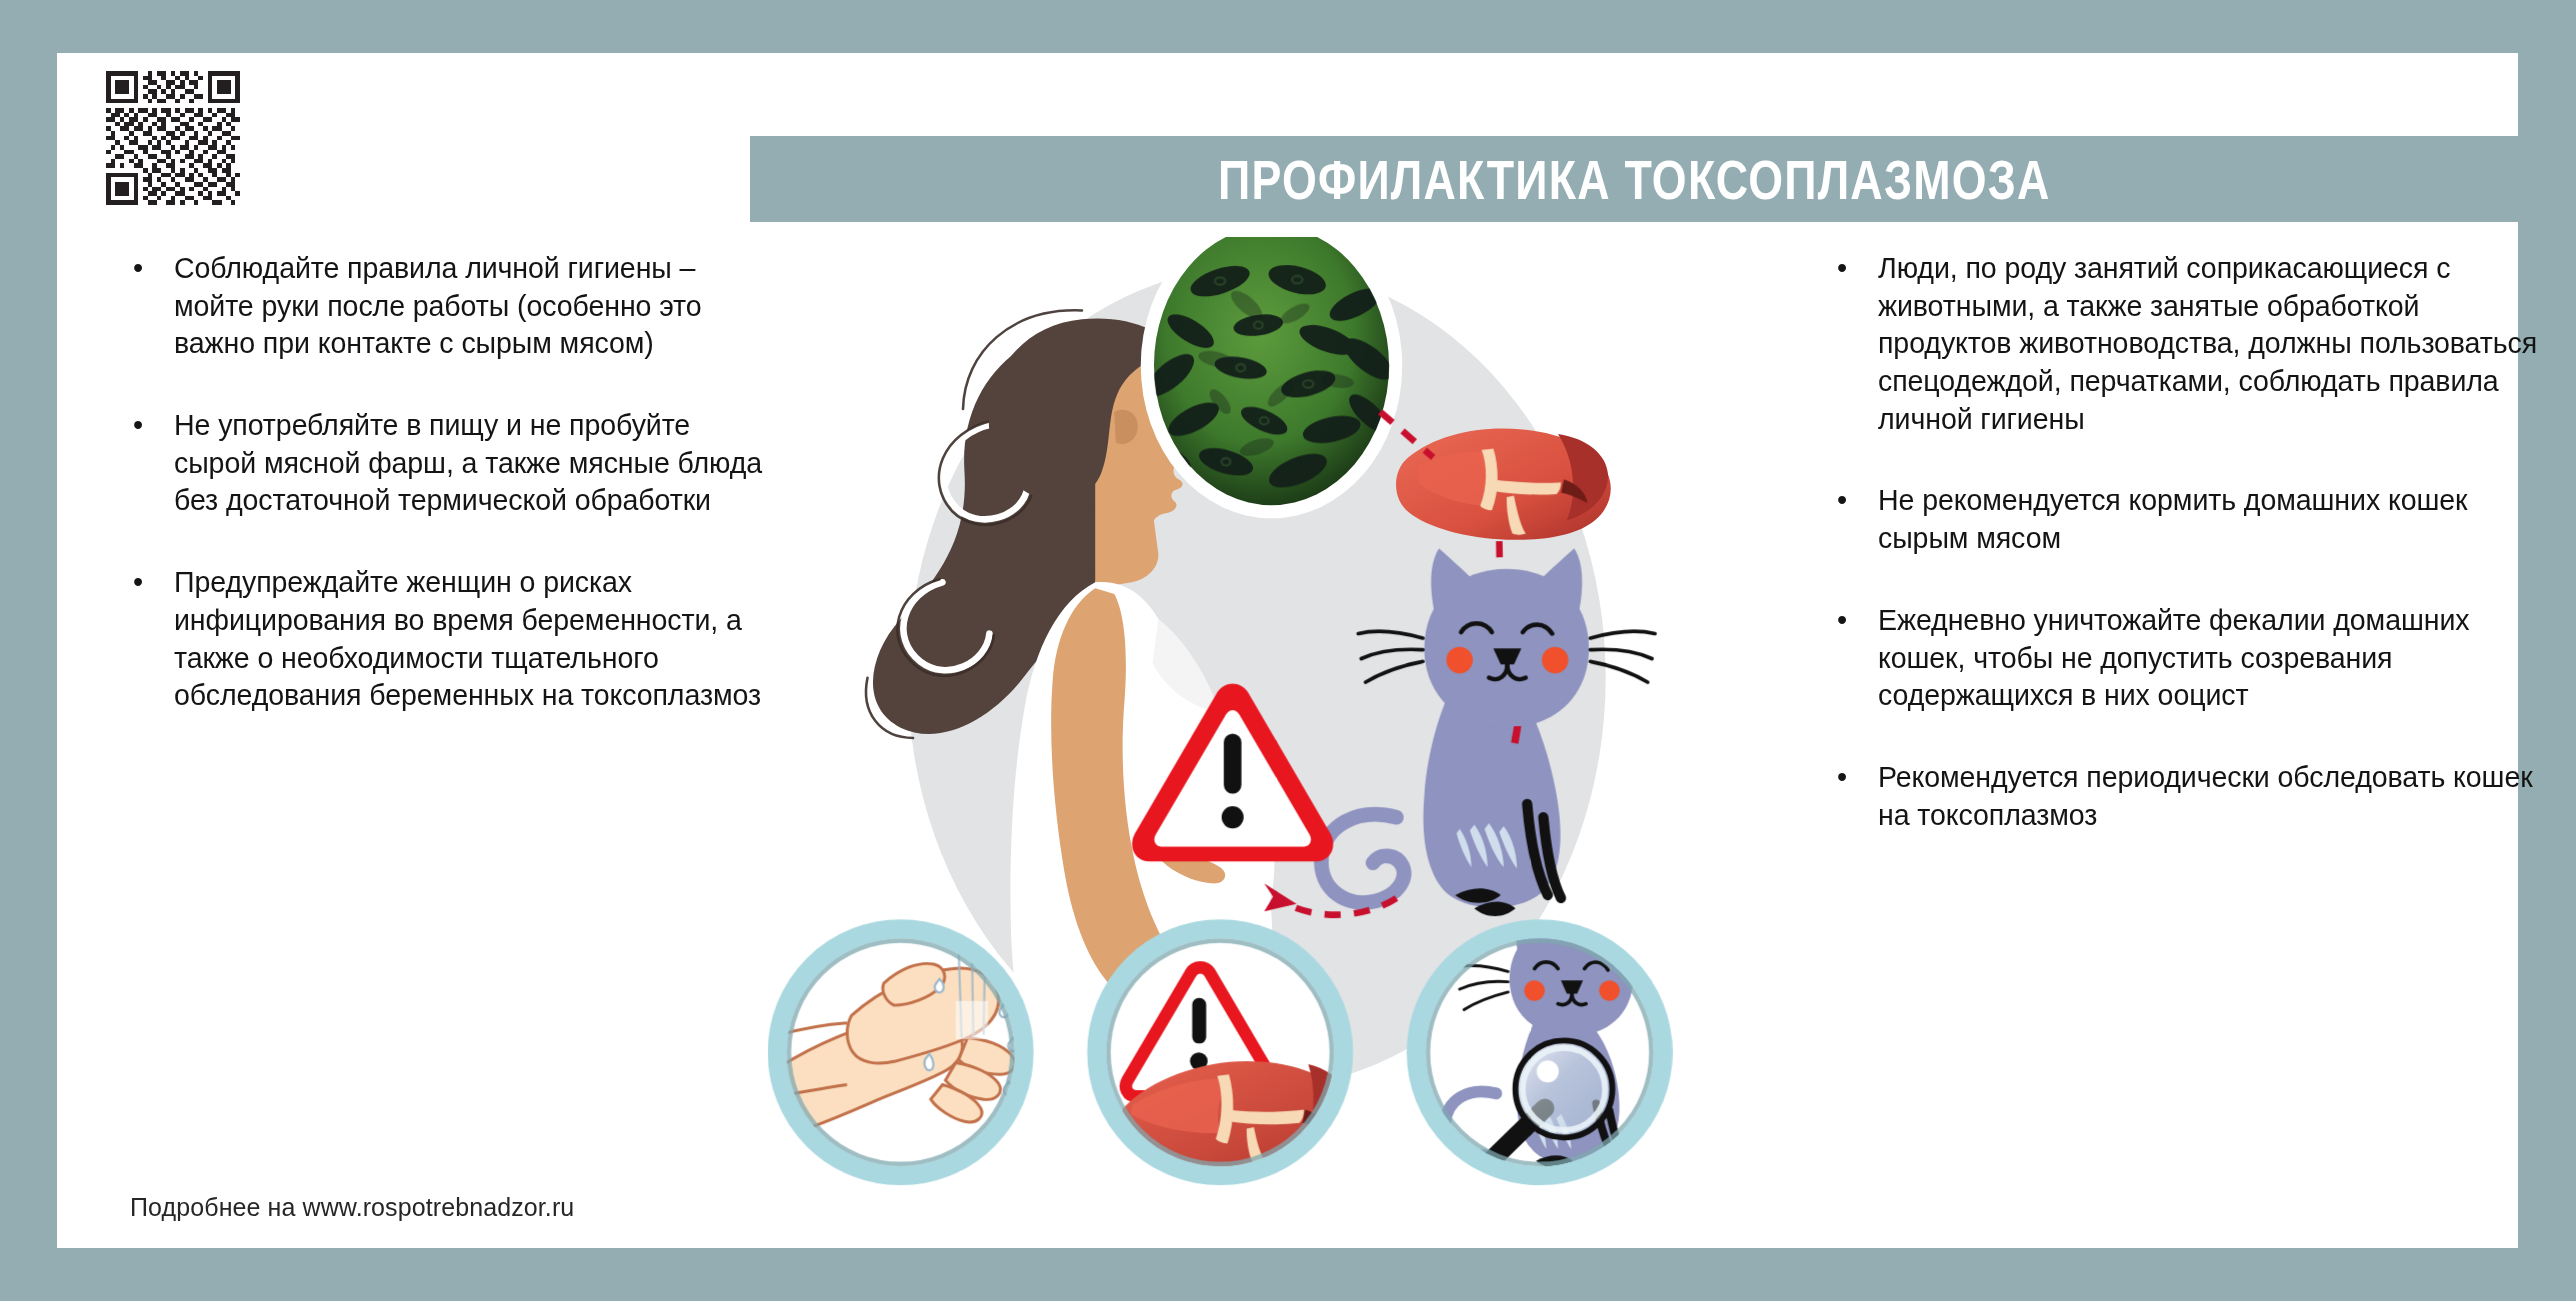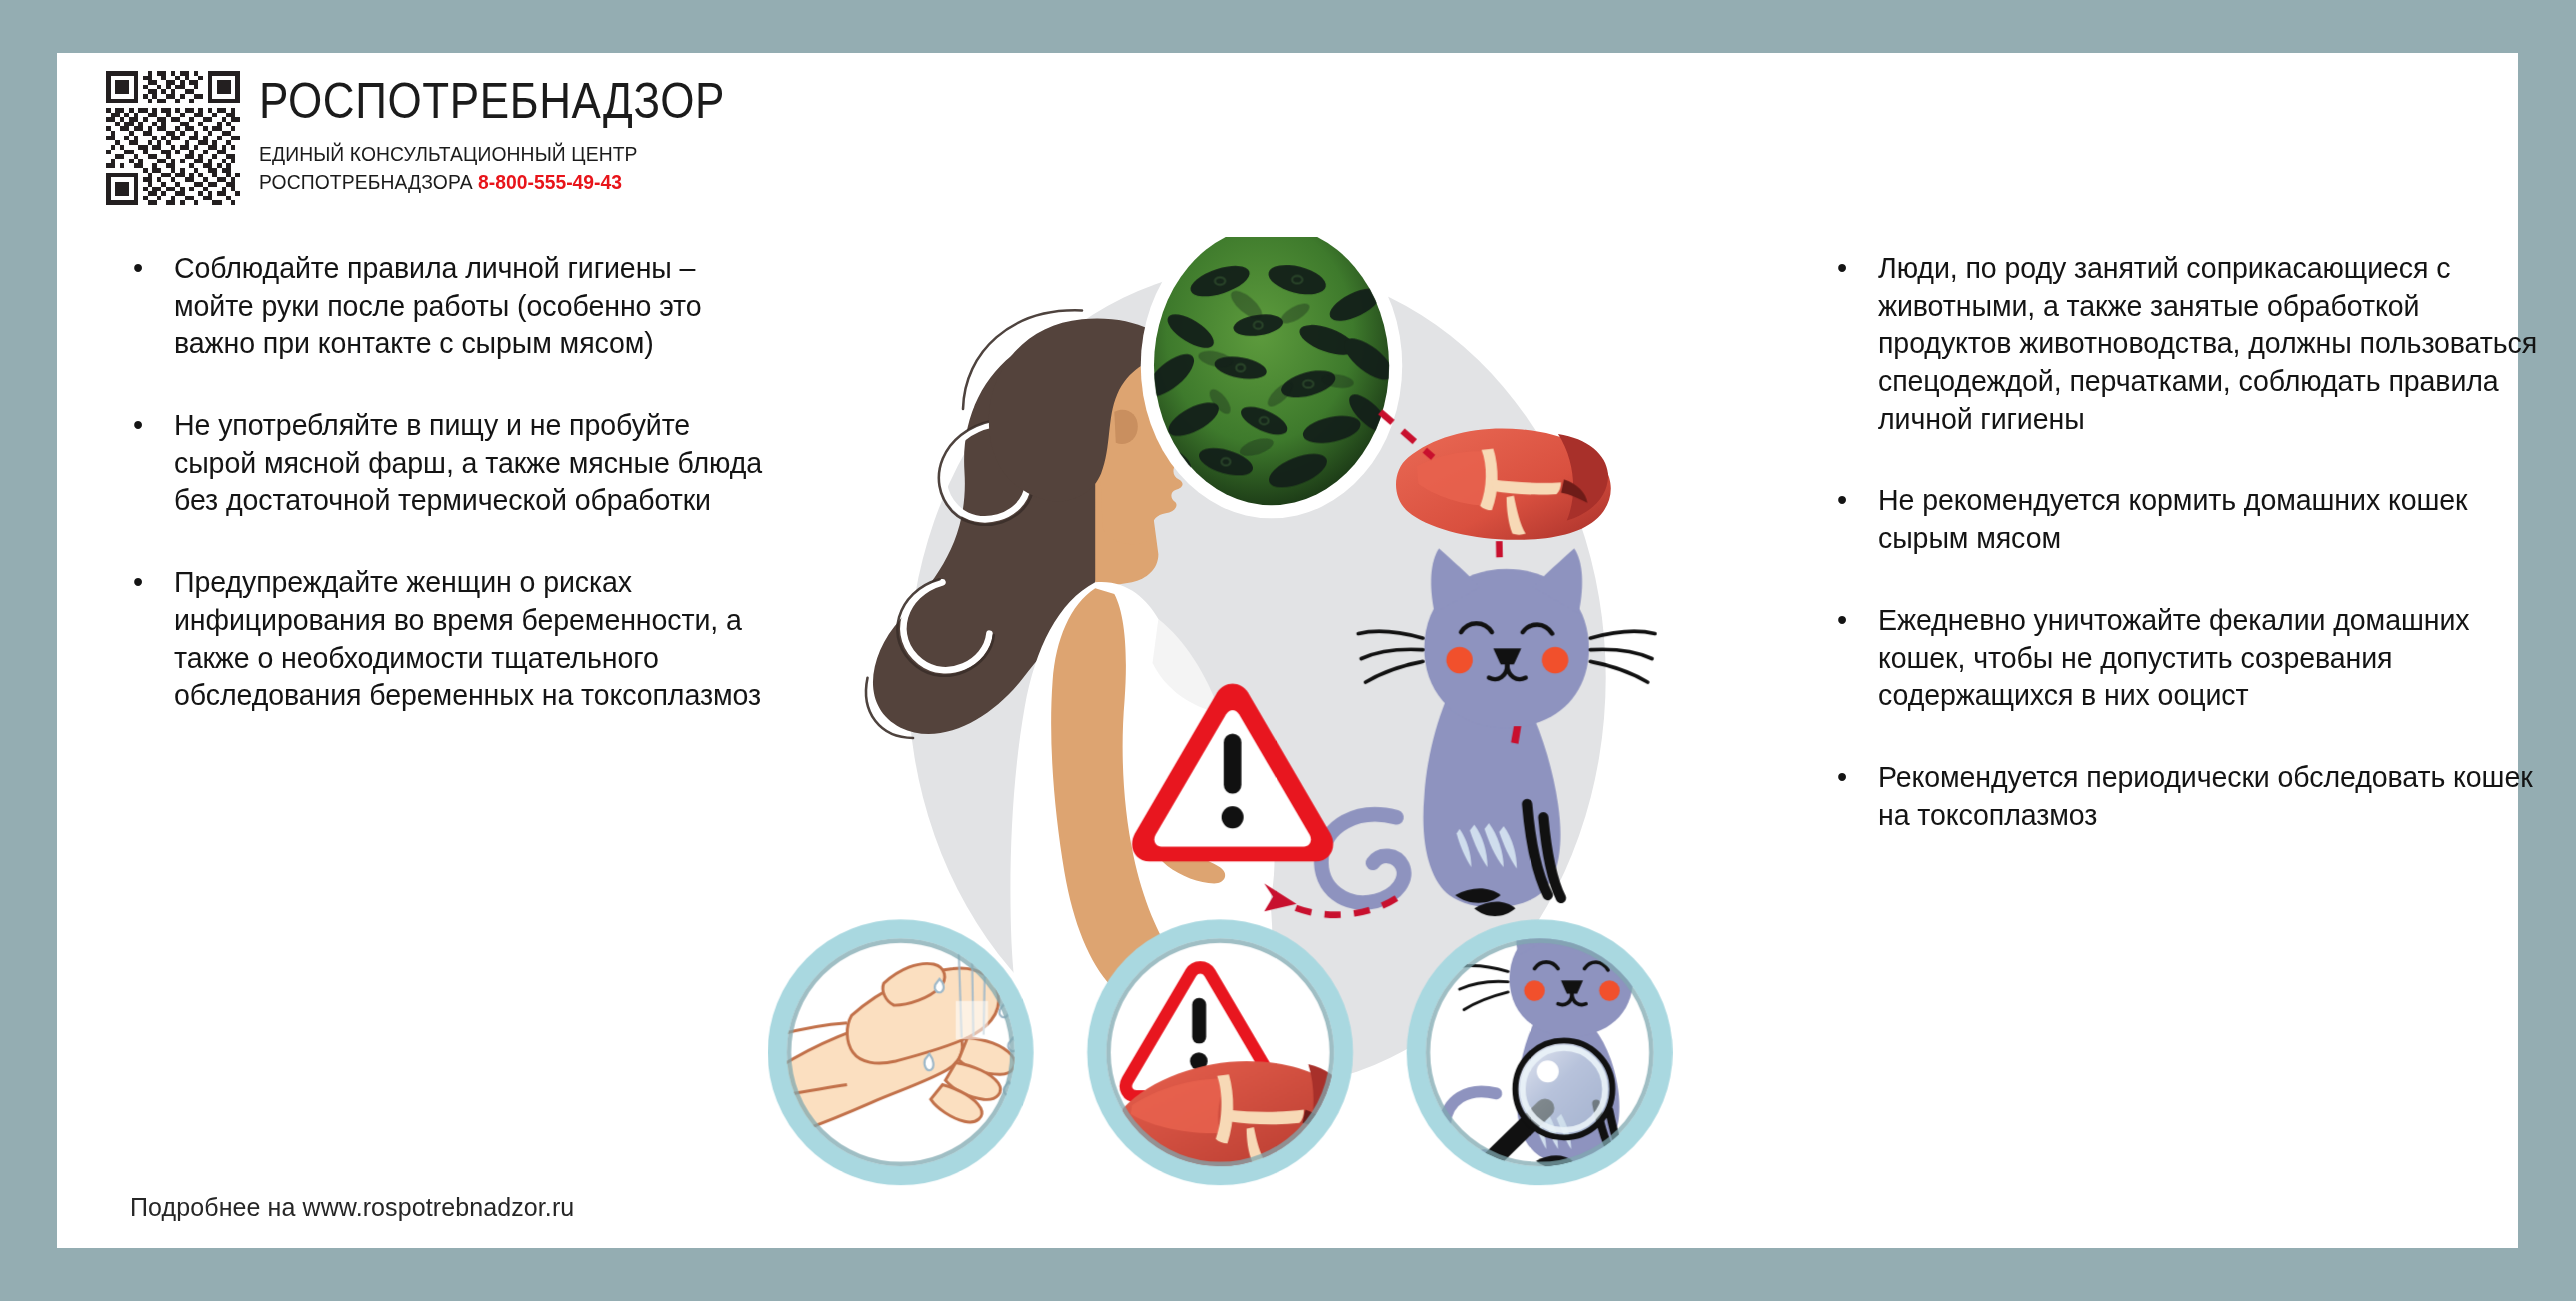--- a/index.html
+++ b/index.html
@@ -331,32 +331,25 @@
             <rect x="26" y="27" width="1" height="1"></rect>
           <rect x="9" y="28" width="2" height="1"></rect>
             <rect x="13" y="28" width="2" height="1"></rect>
           <rect x="16" y="28" width="1" height="1"></rect>
             <rect x="19" y="28" width="1" height="1"></rect>
           <rect x="23" y="28" width="2" height="1"></rect>
             <rect x="27" y="28" width="1" height="1"></rect>
         </g>
       </svg>
 
-      <div class="logo-text">
-        <div class="brand">РОСПОТРЕБНАДЗОР</div>
-        <div class="sub-wrap">
-          <div class="sub-line">ЕДИНЫЙ КОНСУЛЬТАЦИОННЫЙ ЦЕНТР</div>
-          <div class="sub-line">
-            <span>РОСПОТРЕБНАДЗОРА</span>
-            <span class="phone">8-800-555-49-43</span>
-          </div>
-        </div>
-      </div>
-    </div>
-
+    </div>
+
+    <div class="title-banner">
+      <div class="title">ПРОФИЛАКТИКА ТОКСОПЛАЗМОЗА</div>
+    </div>
   </div>
 
   <div class="col col-left">
     <div class="bullet">
       <span class="dot">•</span>
       <span class="btext">Соблюдайте правила личной гигиены – мойте руки после работы (особенно это важно при контакте с сырым мясом)</span>
     </div>
     <div class="bullet">
       <span class="dot">•</span>
       <span class="btext">Не употребляйте в пищу и не пробуйте сырой мясной фарш, а также мясные блюда без достаточной термической обработки</span>

